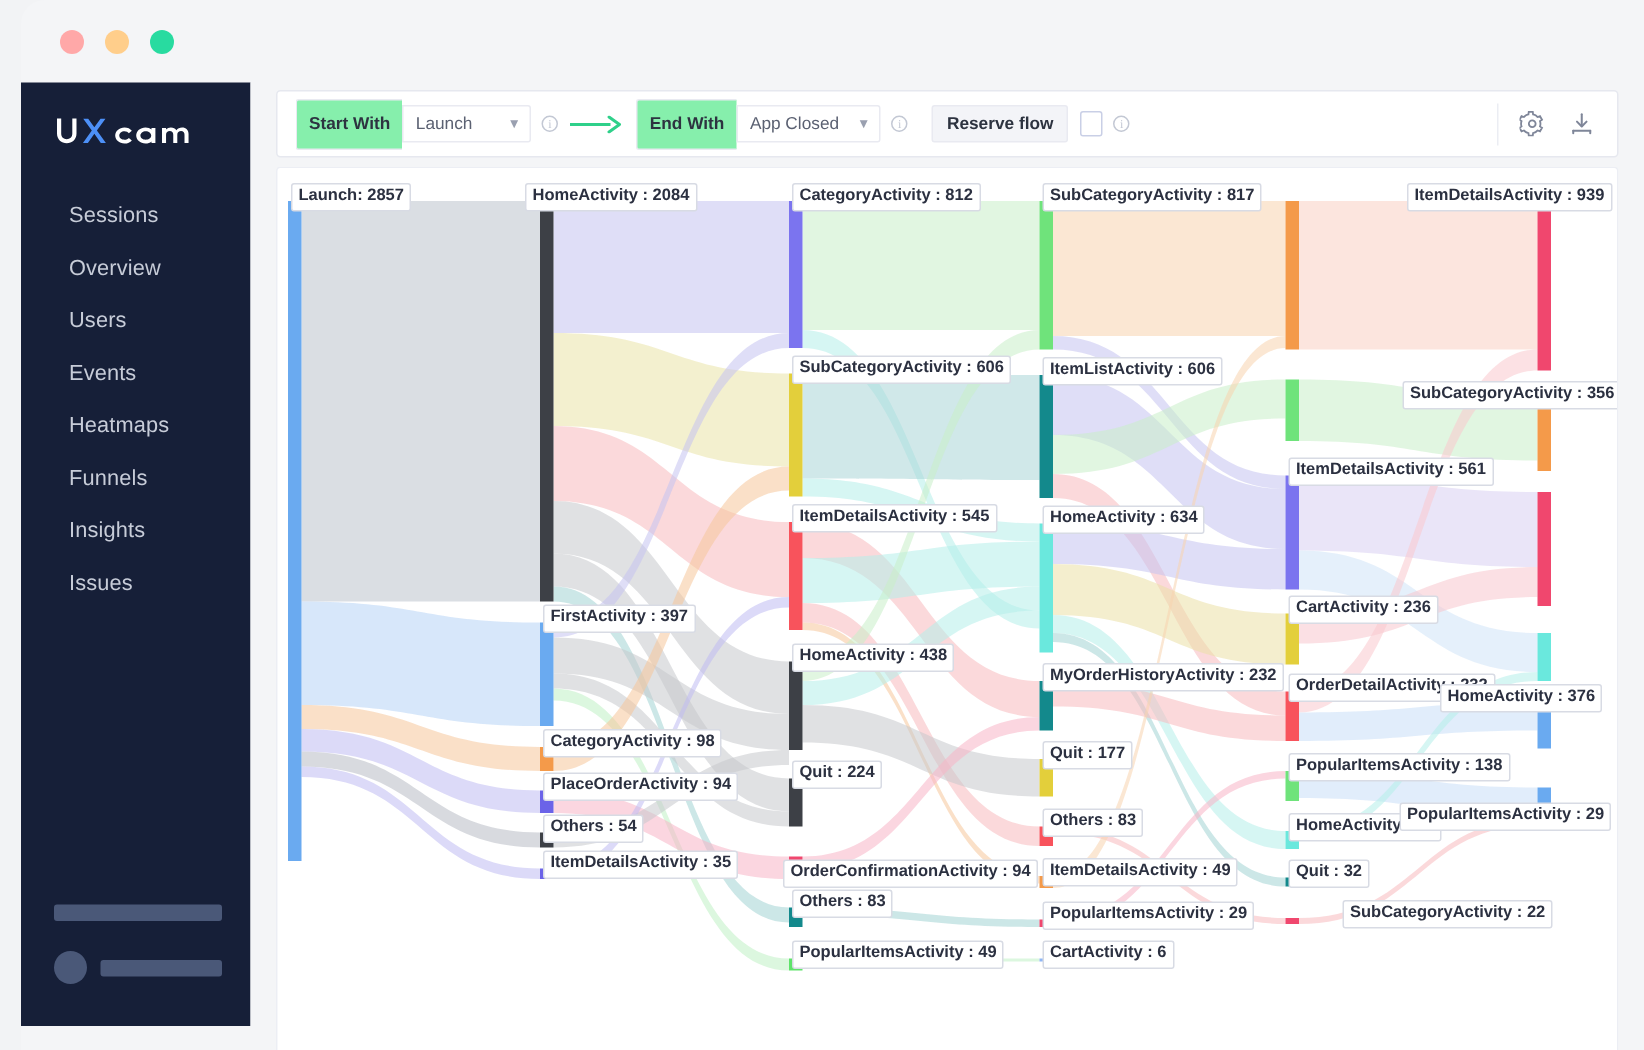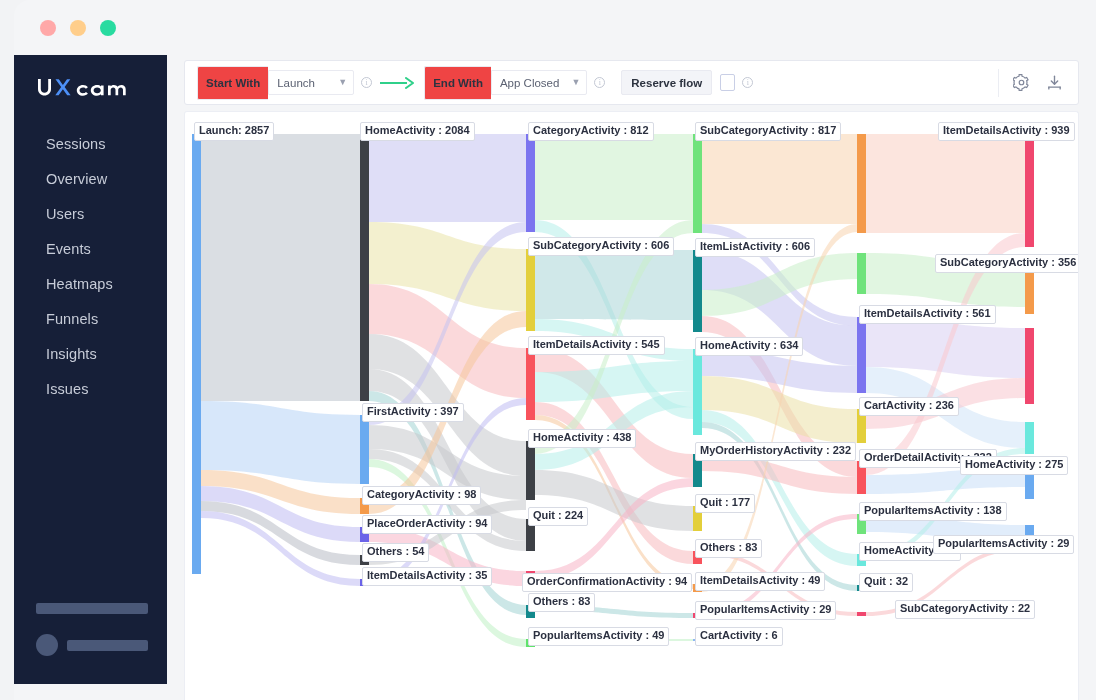--- a/index.html
+++ b/index.html
@@ -90,21 +90,21 @@
     width: 895px; height: 45px;
     background: #ffffff;
     border: 1px solid #e6e8ef;
     border-radius: 3px;
     display: flex; align-items: center;
   }
   .tb-group {
     display: flex; align-items: center; height: 25px; margin-left: 12px;
   }
   .tb-label {
-    background: #ef4444;
+    background: #86efac;
     border: 1px solid #e9eaf1;
     border-right: none;
     height: 25px;
     display: flex; align-items: center;
     padding: 16px 8px;
     font-size: 11.5px;
     color: #2d3340;
     font-weight: bold;
     border-radius: 2px 0 0 2px;
     white-space: nowrap;
@@ -408,21 +408,21 @@
               <rect x="840" y="154" width="9" height="48" fill="#f49a4a"></rect>
               <rect x="840" y="216" width="9" height="76" fill="#f0476e"></rect>
               <rect x="840" y="310" width="9" height="32" fill="#6ae8dd"></rect>
               <rect x="840" y="356" width="9" height="31" fill="#6aaaf0"></rect>
               <rect x="840" y="413" width="9" height="18" fill="#6aaaf0"></rect>
               <rect x="840" y="434" width="9" height="4" fill="#d4bd2f"></rect>
             </g>
           </svg>
         <div class="label-layer" id="labels">
             <div class="node-label" style="left: 9px; top: 10px;">Launch: 2857</div>
-            <div class="node-label" style="left: 175px; top: 10px;">HomeActivity : 2084</div>
+            <div class="node-label" style="left: 165px; top: 10px;">HomeActivity : 2084</div>
             <div class="node-label" style="left: 177px; top: 291px;">FirstActivity : 397</div>
             <div class="node-label" style="left: 177px; top: 374px;">CategoryActivity : 98</div>
             <div class="node-label" style="left: 177px; top: 403px;">PlaceOrderActivity : 94</div>
             <div class="node-label" style="left: 177px; top: 431px;">Others : 54</div>
             <div class="node-label" style="left: 177px; top: 455px;">ItemDetailsActivity : 35</div>
             <div class="node-label" style="left: 343px; top: 10px;">CategoryActivity : 812</div>
             <div class="node-label" style="left: 343px; top: 125px;">SubCategoryActivity : 606</div>
             <div class="node-label" style="left: 343px; top: 224px;">ItemDetailsActivity : 545</div>
             <div class="node-label" style="left: 343px; top: 317px;">HomeActivity : 438</div>
             <div class="node-label" style="left: 343px; top: 395px;">Quit : 224</div>
@@ -440,20 +440,20 @@
             <div class="node-label" style="left: 510px; top: 515px;">CartActivity : 6</div>
             <div class="node-label" style="left: 674px; top: 193px;">ItemDetailsActivity : 561</div>
             <div class="node-label" style="left: 674px; top: 285px;">CartActivity : 236</div>
             <div class="node-label" style="left: 674px; top: 337px;">OrderDetailActivity : 232</div>
             <div class="node-label" style="left: 674px; top: 390px;">PopularItemsActivity : 138</div>
             <div class="node-label" style="left: 674px; top: 430px;">HomeActivity : 78</div>
             <div class="node-label" style="left: 674px; top: 461px;">Quit : 32</div>
             <div class="node-label" style="left: 710px; top: 488px;">SubCategoryActivity : 22</div>
             <div class="node-label" style="left: 753px; top: 10px;">ItemDetailsActivity : 939</div>
             <div class="node-label" style="left: 750px; top: 142px;">SubCategoryActivity : 356</div>
-            <div class="node-label" style="left: 775px; top: 344px;">HomeActivity : 275</div>
+            <div class="node-label" style="left: 775px; top: 344px;">HomeActivity : 376</div>
             <div class="node-label" style="left: 748px; top: 423px;">PopularItemsActivity : 29</div>
           </div>
       </div>
 
     </div>
   </div>
 </div>
 
 </body></html>

